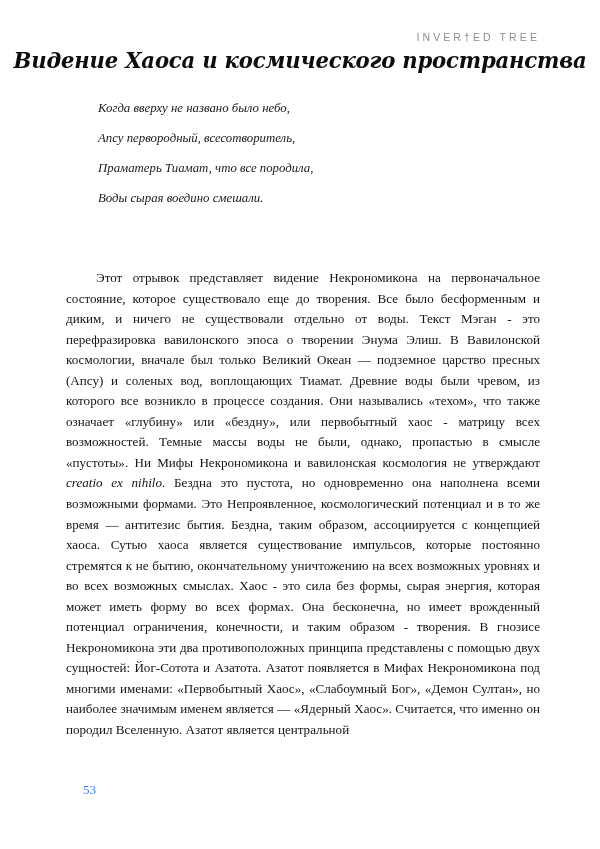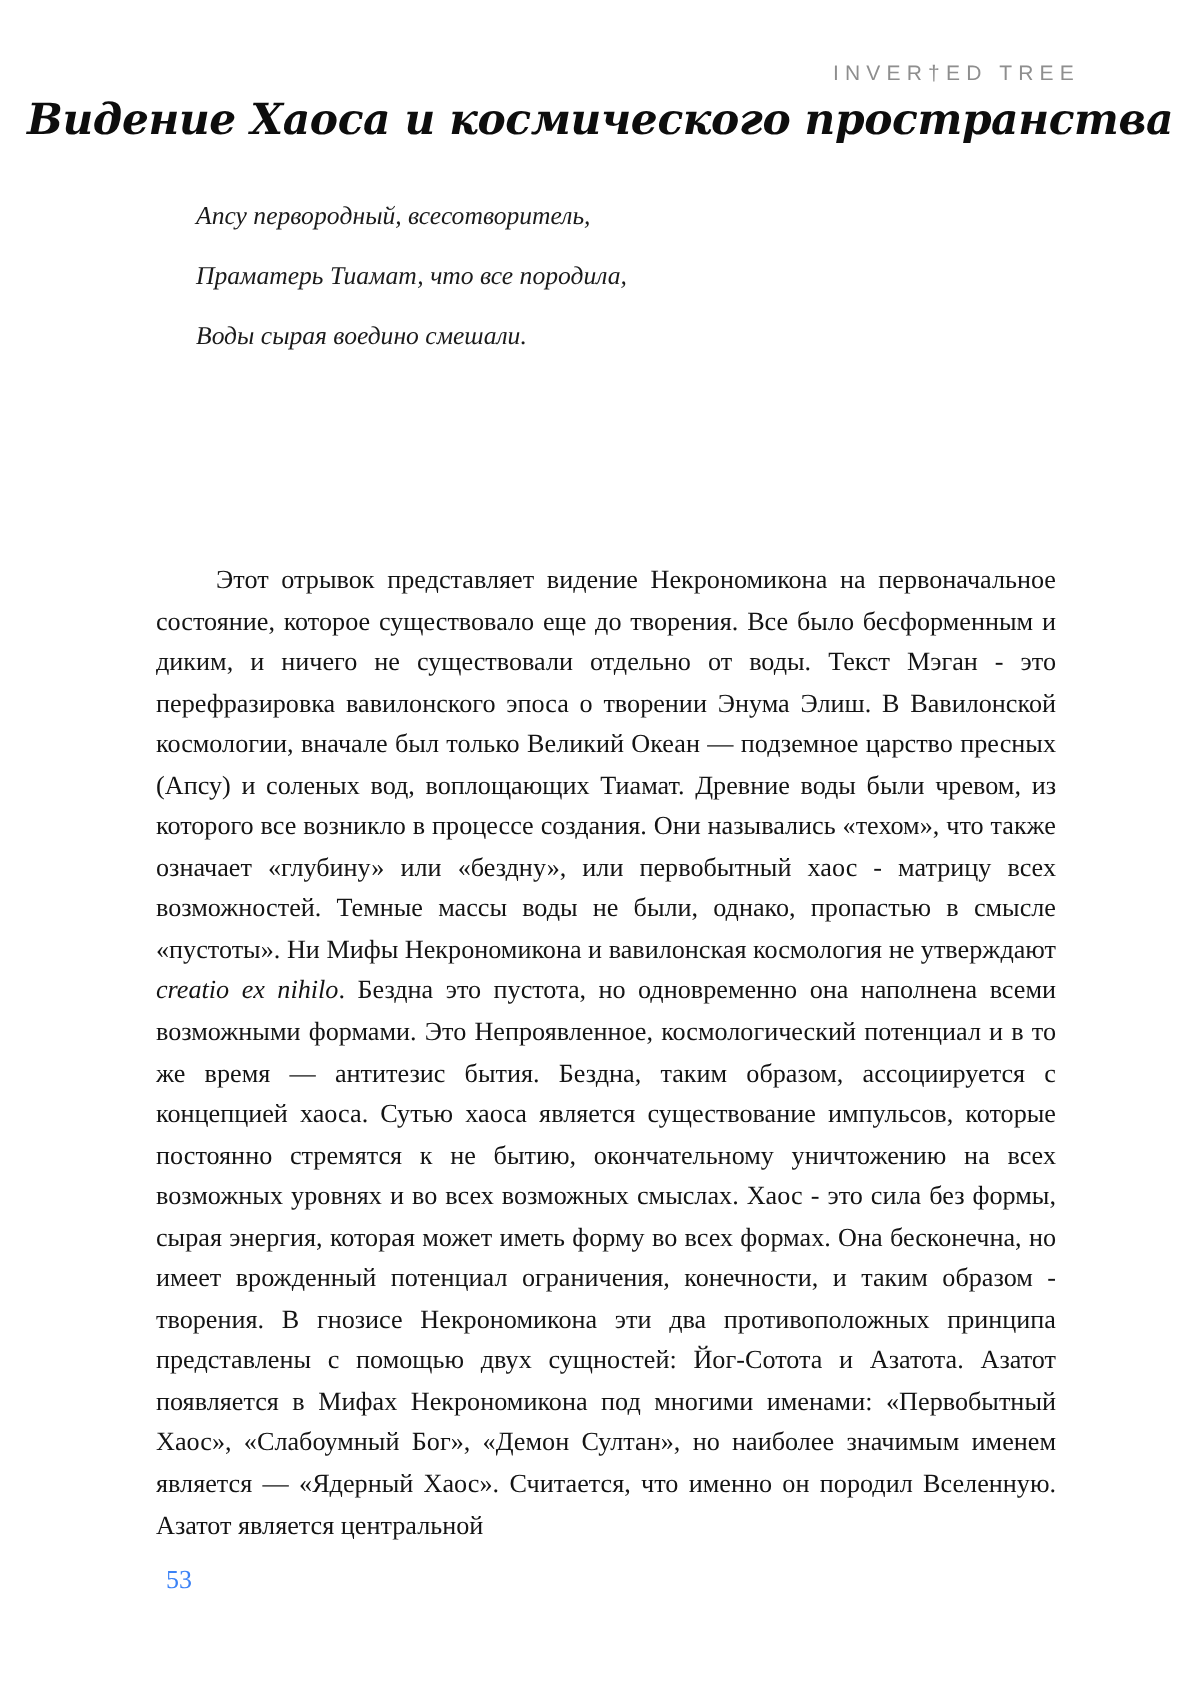--- a/index.html
+++ b/index.html
@@ -71,21 +71,21 @@
     left: 66px;
     width: 474px;
     text-align: justify;
     text-justify: inter-word;
     font-size: 13.1px;
     line-height: 20.55px;
     color: #141414;
     hyphens: none;
   }
   .body-copy p {
-    margin: 12px;
+    margin: 0;
     text-indent: 30px;
     text-align: justify;
   }
   .body-copy i {
     font-style: italic;
   }
 
   
   .folio {
     position: absolute;
@@ -99,20 +99,21 @@
 </head>
 <body>
 
 <div class="page">
 
   <div class="running-head">INVER†ED TREE</div>
 
   <div class="chapter-title">Видение Хаоса и космического пространства</div>
 
   <div class="epigraph">
+    <div class="verse-line">Когда вверху не названо было небо,</div>
     <div class="verse-line">Апсу перворoдный, всесотворитель,</div>
     <div class="verse-line">Праматерь Тиамат, что все породила,</div>
     <div class="verse-line">Воды сырая воедино смешали.</div>
   </div>
 
   <div class="body-copy">
     <p><span>Этот отрывок представляет видение Некрономикона на первоначальное состояние, которое существовало еще до творения. Все было бесформенным и диким, и ничего не существовали отдельно от воды. Текст Мэган - это перефразировка вавилонского эпоса о творении Энума Элиш. В Вавилонской космологии, вначале был только Великий Океан — подземное царство пресных (Апсу) и соленых вод, воплощающих Тиамат. Древние воды были чревом, из которого все возникло в процессе создания. Они назывались «техом», что также означает «глубину» или «бездну», или первобытный хаос - матрицу всех возможностей. Темные массы воды не были, однако, пропастью в смысле «пустоты». Ни Мифы Некрономикона и вавилонская космология не утверждают </span><i>creatio ex nihilo</i><span>. Бездна  это пустота, но одновременно она наполнена всеми возможными формами. Это Непроявленное, космологический потенциал и в то же время — антитезис бытия. Бездна, таким образом, ассоциируется с концепцией хаоса. Сутью хаоса является существование импульсов, которые постоянно стремятся к не бытию, окончательному уничтожению на всех возможных уровнях и во всех возможных смыслах. Хаос - это сила без формы, сырая энергия, которая может иметь форму во всех формах. Она бесконечна, но имеет врожденный потенциал ограничения, конечности, и таким образом - творения. В гнозисе Некрономикона эти два противоположных принципа представлены с помощью двух сущностей: Йог-Сотота и Азатота. Азатот появляется в Мифах Некрономикона под многими именами: «Первобытный Хаос», «Слабоумный Бог», «Демон Султан», но наиболее значимым именем является  — «Ядерный Хаос». Считается, что именно он породил Вселенную. Азатот является центральной</span></p>
   </div>
 
   <div class="folio">53</div>

